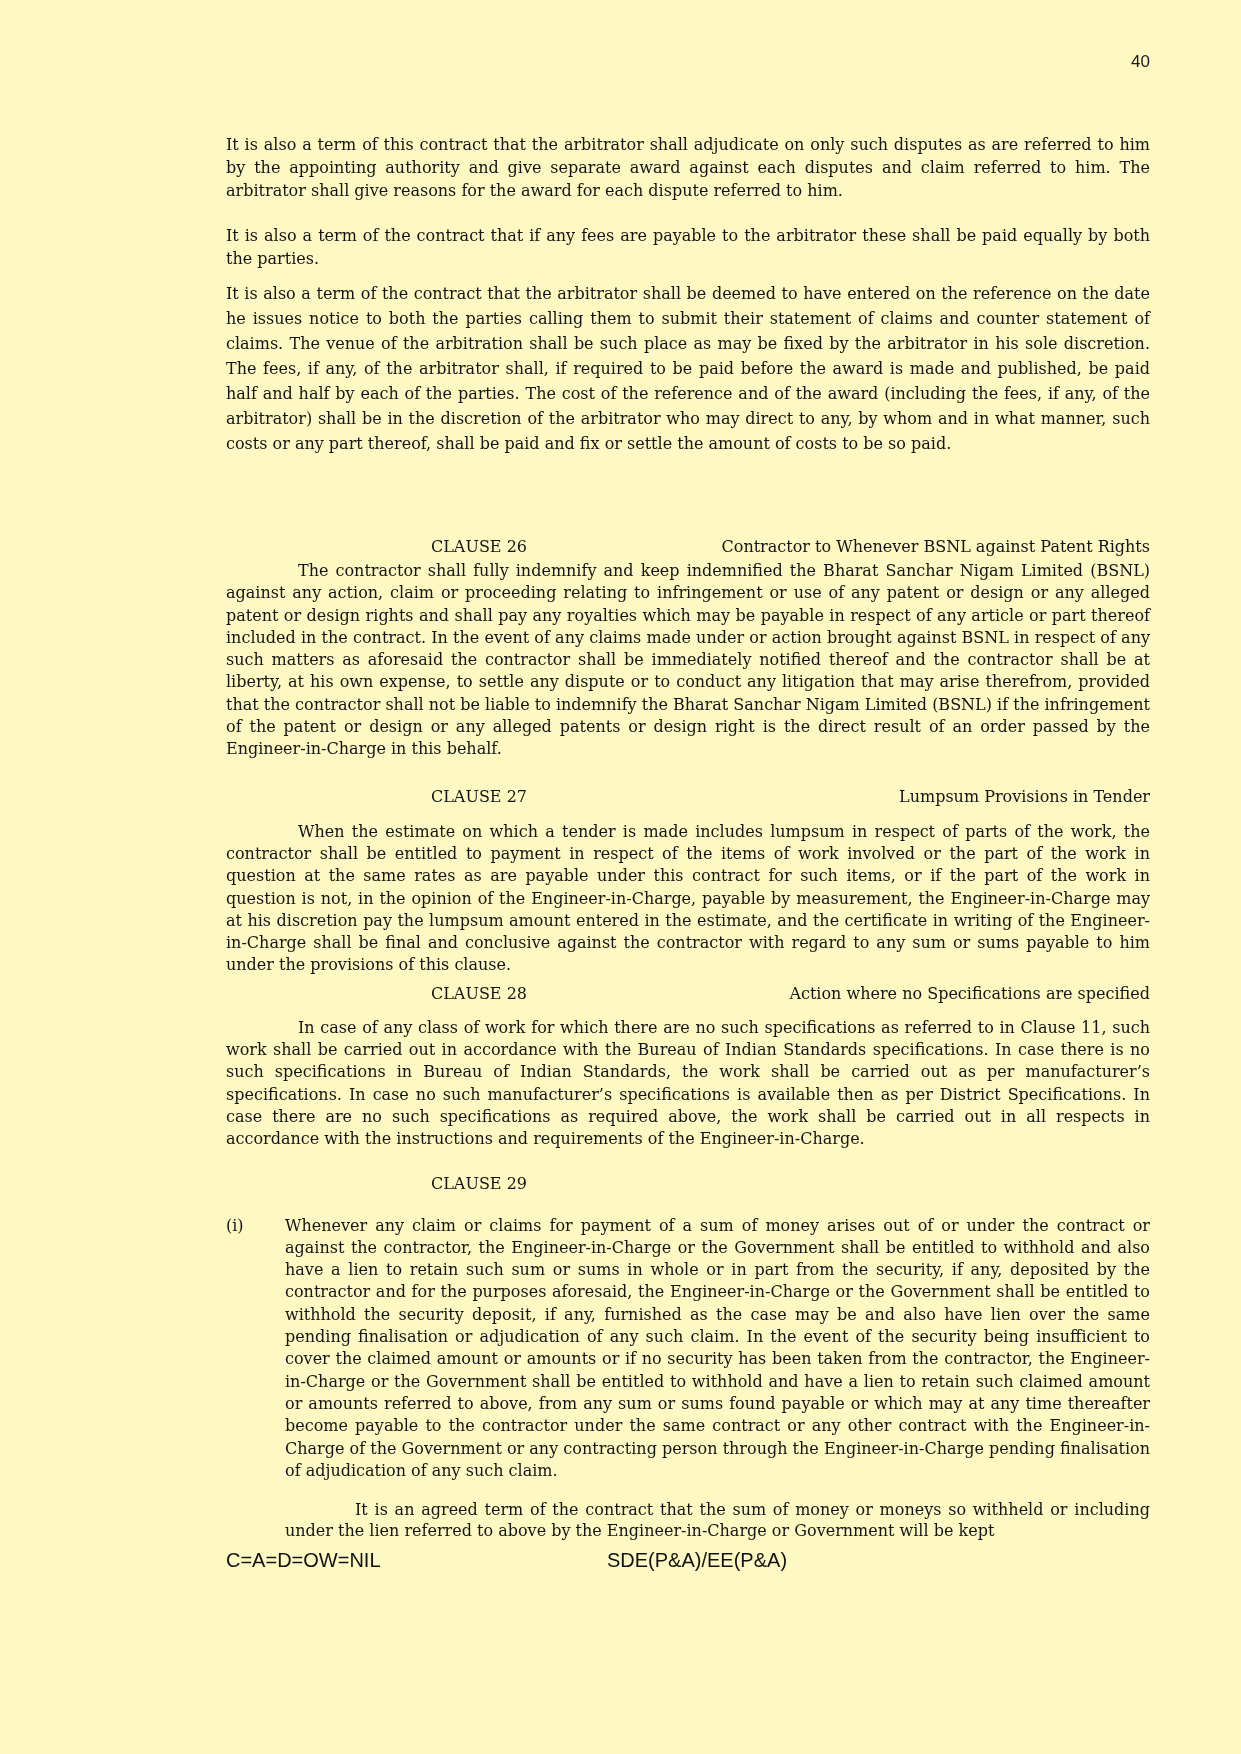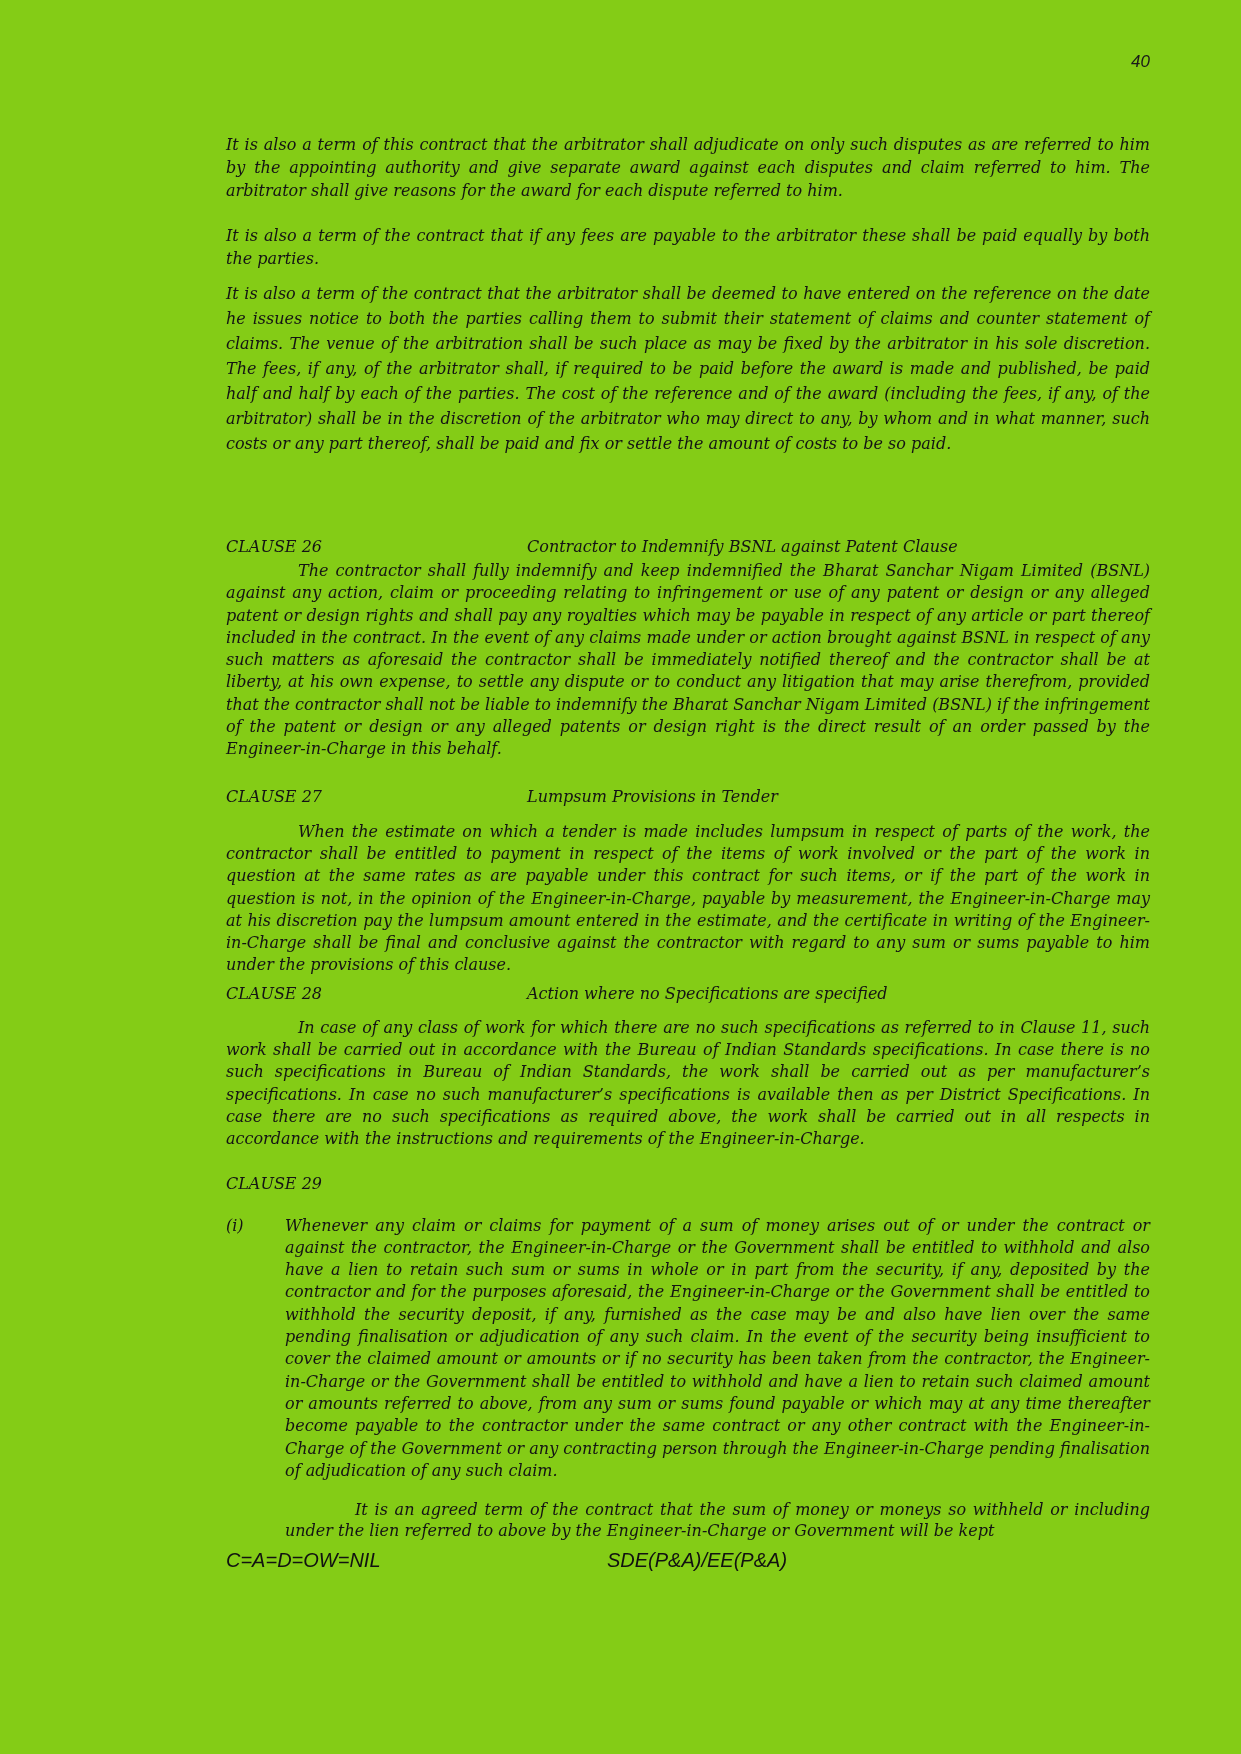--- a/index.html
+++ b/index.html
@@ -4,26 +4,25 @@
 <style>
   html, body {
     margin: 0;
     padding: 0;
     background: #ffffff;
   }
   .page {
     position: relative;
     width: 1241px;
     height: 1754px;
-    background: #84cc16;
+    background: #fef9c3;
     color: #141414;
     font-family: "DejaVu Serif", serif;
     font-size: 16px;
     overflow: hidden;
-    font-style: italic;
   }
   .content {
     position: absolute;
     left: 226px;
     top: 0;
     width: 924px;
   }
   .pageno {
     margin-top: 52px;
     margin-bottom: 0;
@@ -37,20 +36,21 @@
     text-align: justify;
     line-height: 23px;
   }
   .p1 { margin-top: 61px; margin-bottom: 22px; }
   .p2 { margin-bottom: 11px; }
   .p3 { line-height: 25px; margin-bottom: 79px; }
 
   .clause-heading {
     display: flex;
     line-height: 23px;
+    text-align: right;
   }
   .clause-label {
     flex: 0 0 301px;
     white-space: nowrap;
   }
   .clause-title { flex: 1; }
 
   .clause-body {
     text-align: justify;
     line-height: 22.3px;
@@ -105,21 +105,21 @@
     <p class="pageno">40</p>
 
     <p class="para p1">It is also a term of this contract that the arbitrator shall adjudicate on only such disputes as are referred to him by the appointing authority and give separate award against each disputes and claim referred to him. The arbitrator shall give reasons for the award for each dispute referred to him.</p>
 
     <p class="para p2">It is also a term of the contract that if any fees are payable to the arbitrator these shall be paid equally by both the parties.</p>
 
     <p class="para p3">It is also a term of the contract that the arbitrator shall be deemed to have entered on the reference on the date he issues notice to both the parties calling them to submit their statement of claims and counter statement of claims. The venue of the arbitration shall be such place as may be fixed by the arbitrator in his sole discretion. The fees, if any, of the arbitrator shall, if required to be paid before the award is made and published, be paid half and half by each of the parties. The cost of the reference and of the award (including the fees, if any, of the arbitrator) shall be in the discretion of the arbitrator who may direct to any, by whom and in what manner, such costs or any part thereof, shall be paid and fix or settle the amount of costs to be so paid.</p>
 
     <div class="clause-heading h26">
       <span class="clause-label">CLAUSE 26</span>
-      <span class="clause-title">Contractor to Indemnify BSNL against Patent Clause</span>
+      <span class="clause-title">Contractor to Whenever BSNL against Patent Rights</span>
     </div>
     <p class="clause-body b26">The contractor shall fully indemnify and keep indemnified the Bharat Sanchar Nigam Limited (BSNL) against any action, claim or proceeding relating to infringement or use of any patent or design or any alleged patent or design rights and shall pay any royalties which may be payable in respect of any article or part thereof included in the contract. In the event of any claims made under or action brought against BSNL in respect of any such matters as aforesaid the contractor shall be immediately notified thereof and the contractor shall be at liberty, at his own expense, to settle any dispute or to conduct any litigation that may arise therefrom, provided that the contractor shall not be liable to indemnify the Bharat Sanchar Nigam Limited (BSNL) if the infringement of the patent or design or any alleged patents or design right is the direct result of an order passed by the Engineer-in-Charge in this behalf.</p>
 
     <div class="clause-heading h27">
       <span class="clause-label">CLAUSE 27</span>
       <span class="clause-title">Lumpsum Provisions in Tender</span>
     </div>
     <p class="clause-body b27">When the estimate on which a tender is made includes lumpsum in respect of parts of the work, the contractor shall be entitled to payment in respect of the items of work involved or the part of the work in question at the same rates as are payable under this contract for such items, or if the part of the work in question is not, in the opinion of the Engineer-in-Charge, payable by measurement, the Engineer-in-Charge may at his discretion pay the lumpsum amount entered in the estimate, and the certificate in writing of the Engineer-in-Charge shall be final and conclusive against the contractor with regard to any sum or sums payable to him under the provisions of this clause.</p>
 
     <div class="clause-heading h28">

